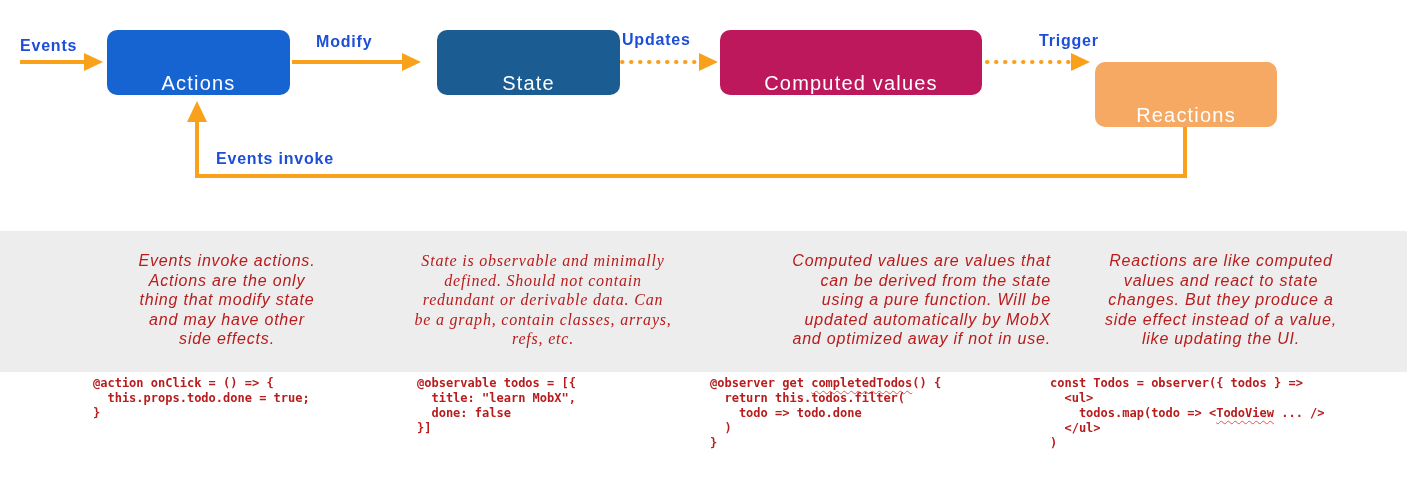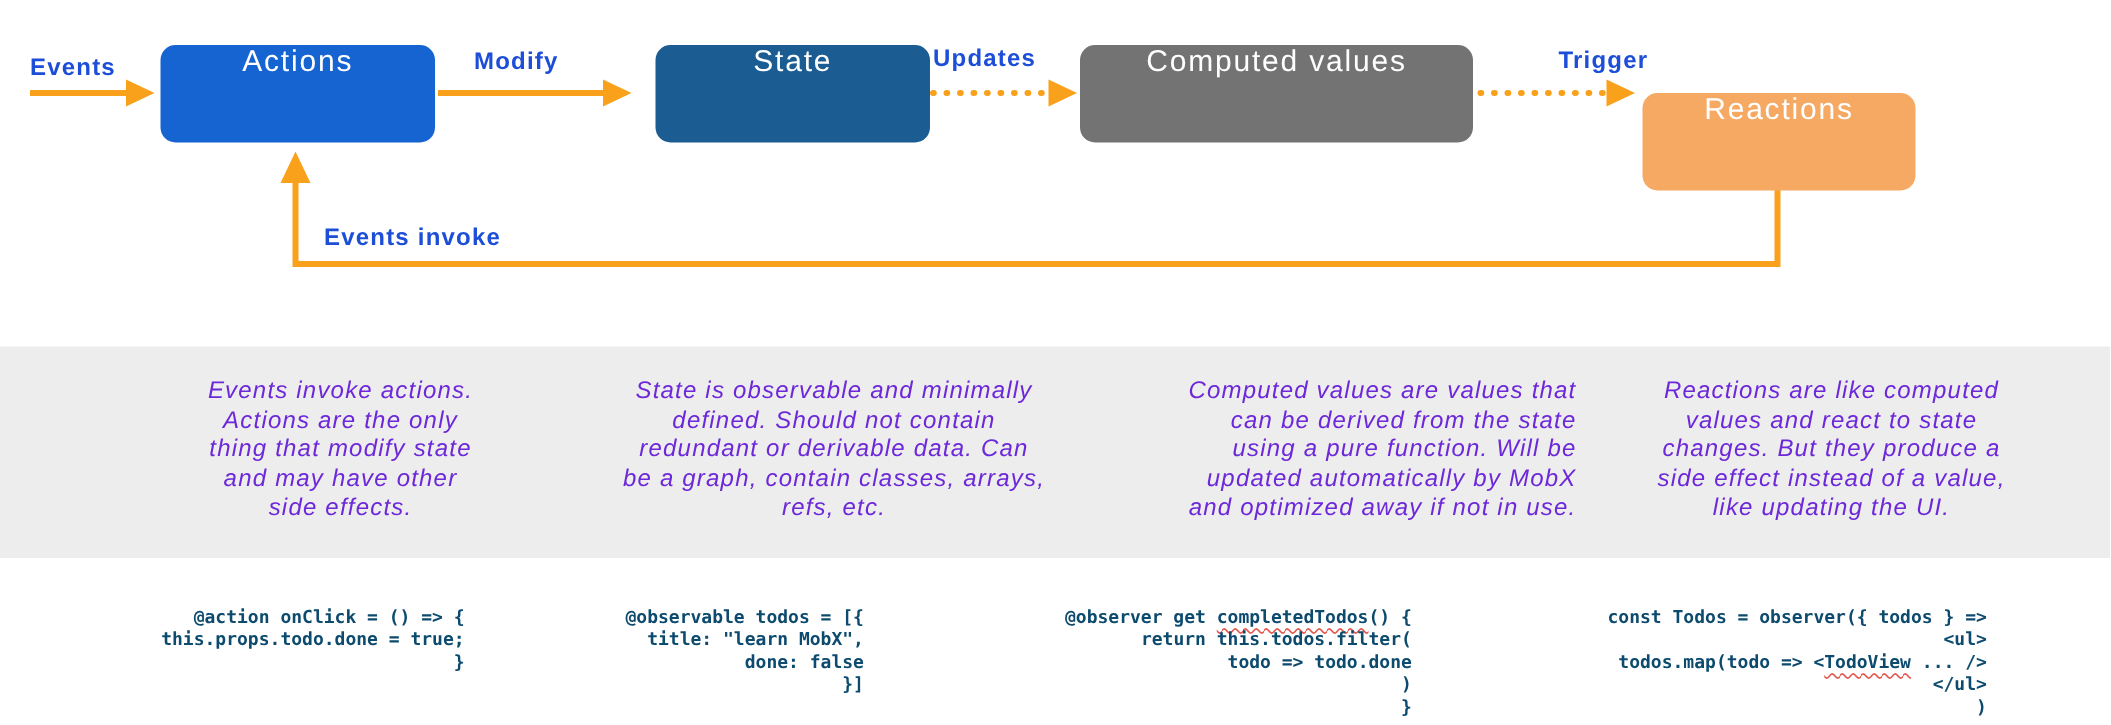--- a/index.html
+++ b/index.html
@@ -2,58 +2,58 @@
 <html><head>
 <meta charset="utf-8">
 <style>
   html,body{margin:0;padding:0;background:#ffffff;}
   body{font-family:"Liberation Sans",sans-serif;}
   .stage{position:relative;width:1407px;height:483px;background:#ffffff;overflow:hidden;}
 
   
   .node{
     position:absolute;top:30px;height:65px;border-radius:10px;
-    display:flex;align-items:flex-start;justify-content:center;
+    display:flex;align-items:flex-end;justify-content:center;
     color:#ffffff;font-size:20px;letter-spacing:1.2px;font-weight:400;
   }
   .node-actions  {left:107px;width:183px;background:#1564d2;}
   .node-state    {left:437px;width:183px;background:#1b5c93;}
-  .node-computed {left:720px;width:262px;background:#737373;}
+  .node-computed {left:720px;width:262px;background:#be185d;}
   .node-reactions{left:1095px;width:182px;background:#f5a963;margin-top:32px;}
 
   
   .edge-label{
     position:absolute;color:#1d4ed8;font-size:16px;letter-spacing:0.8px;white-space:nowrap;font-weight:bold;
   }
   .lbl-events {left:20px; top:37px;}
   .lbl-modify {left:316px;top:33px;}
   .lbl-updates{left:622px;top:31px;}
   .lbl-trigger{left:999px;top:32px;margin-left:40px;}
   .lbl-invoke {left:216px;top:150px;}
 
   
   .arrows{position:absolute;left:0;top:0;width:1407px;height:230px;}
 
   
   .band{position:absolute;left:0;top:231px;width:1407px;height:141px;background:#ededed;}
 
   .desc{
     position:absolute;top:251px;text-align:center;white-space:pre-line;
-    font-style:italic;font-size:16px;line-height:19.5px;letter-spacing:0.8px;color:#6d28d9;
+    font-style:italic;font-size:16px;line-height:19.5px;letter-spacing:0.8px;color:#b91c1c;
   }
   .desc-0{left:77px;  width:300px;}
-  .desc-1{left:376px; width:360px;}
+  .desc-1{left:363px; width:360px;font-family:Liberation Serif, serif;}
   .desc-2{left:691px; width:360px;text-align:right;}
   .desc-3{left:1041px;width:360px;}
 
   
   .code{
-    position:absolute;top:404px;margin:0;white-space:pre;
+    position:absolute;top:376px;margin:0;white-space:pre;
     font-family:"DejaVu Sans Mono",monospace;font-weight:bold;
-    font-size:12px;line-height:15px;color:#0c4a6e;text-align:right;
+    font-size:12px;line-height:15px;color:#b91c1c;
   }
   .code-0{left:93px;}
   .code-1{left:417px;}
   .code-2{left:710px;}
   .code-3{left:1050px;}
   .squiggle{
     text-decoration:underline;
     text-decoration-style:wavy;
     text-decoration-color:#e2574d;
     text-decoration-thickness:1px;

